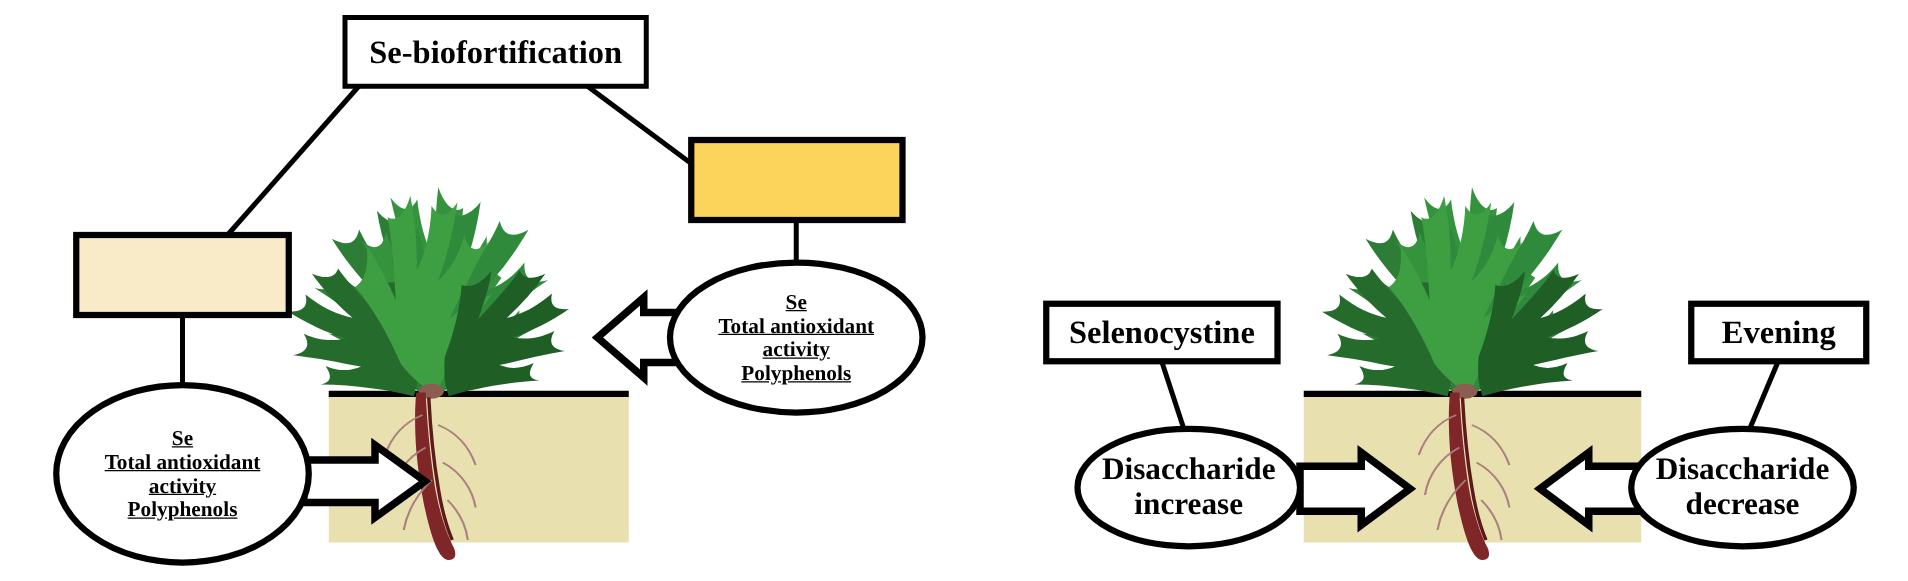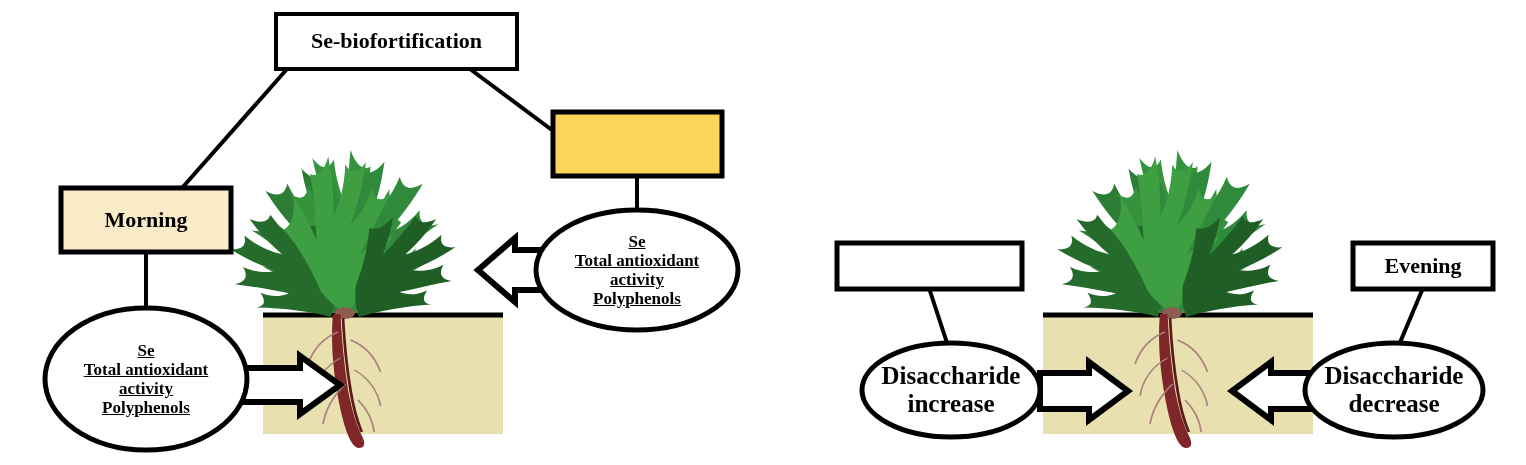--- a/index.html
+++ b/index.html
@@ -32,21 +32,21 @@
     display: flex;
     align-items: center;
     justify-content: center;
     text-align: center;
     font-weight: bold;
     color: #000000;
     line-height: 1.12;
     pointer-events: none;
     white-space: pre-line;
   }
-  .box-label { font-size: 22px; }
+  .box-label { font-size: 26px; }
   .ellipse-label { font-size: 17px; text-decoration: underline; }
   .ellipse-label-lg { font-size: 25px; }
 </style>
 </head>
 <body>
 
 <div id="canvas">
 
   <svg class="layer" viewBox="0 0 1526 465">
     <defs>
@@ -181,33 +181,33 @@
 
     <rect x="1353" y="243" width="140" height="46" fill="#FFFFFF" stroke="#000000" stroke-width="5"></rect>
 
     <ellipse cx="951" cy="390" rx="89" ry="47" fill="#FFFFFF" stroke="#000000" stroke-width="5"></ellipse>
 
     <ellipse cx="1394" cy="390" rx="89" ry="47" fill="#FFFFFF" stroke="#000000" stroke-width="5"></ellipse>
   </svg>
 
   <div class="node-text box-label" style="left:276px; top:14px; width:241px; height:55px;">Se-biofortification</div>
 
-  <div class="node-text box-label" style="left:61px; top:188px; width:170px; height:64px;">Morning</div>
 
 
   <div class="node-text ellipse-label" style="left:45px; top:308px; width:202px; height:142px;">Se
 Total antioxidant
 activity
 Polyphenols</div>
 
   <div class="node-text ellipse-label" style="left:536px; top:210px; width:202px; height:120px;">Se
 Total antioxidant
 activity
 Polyphenols</div>
 
+  <div class="node-text box-label" style="left:837px; top:243px; width:185px; height:46px;">Selenocystine</div>
 
   <div class="node-text box-label" style="left:1353px; top:243px; width:140px; height:46px;">Evening</div>
 
   <div class="node-text ellipse-label-lg" style="left:862px; top:343px; width:178px; height:94px;">Disaccharide
 increase</div>
 
   <div class="node-text ellipse-label-lg" style="left:1305px; top:343px; width:178px; height:94px;">Disaccharide
 decrease</div>
 
 </div>

